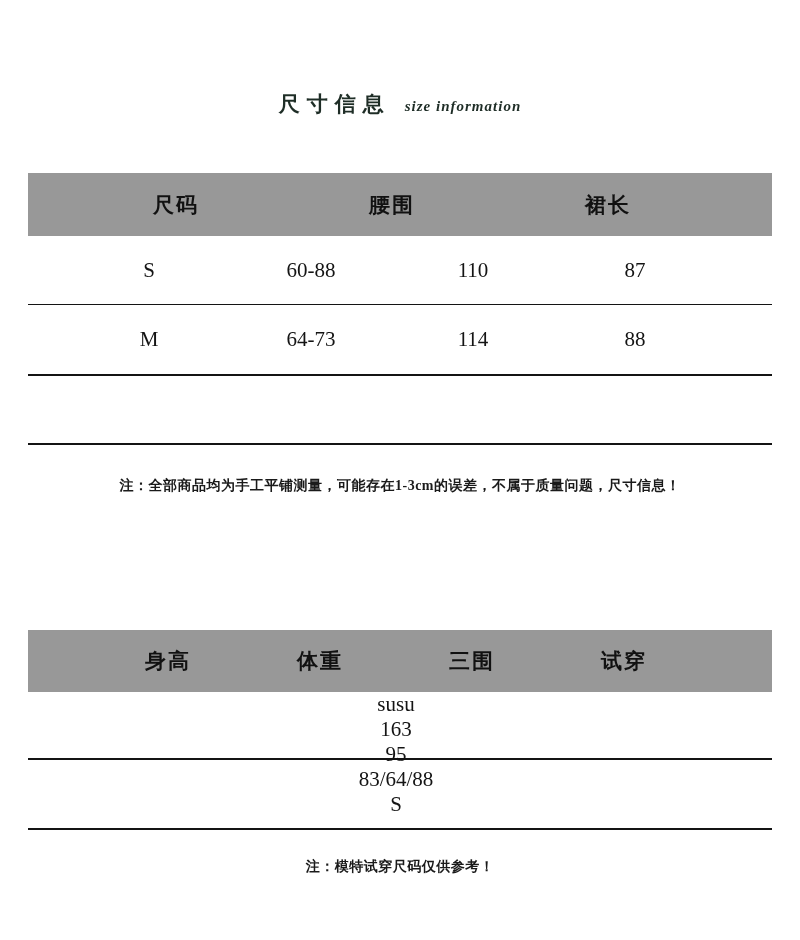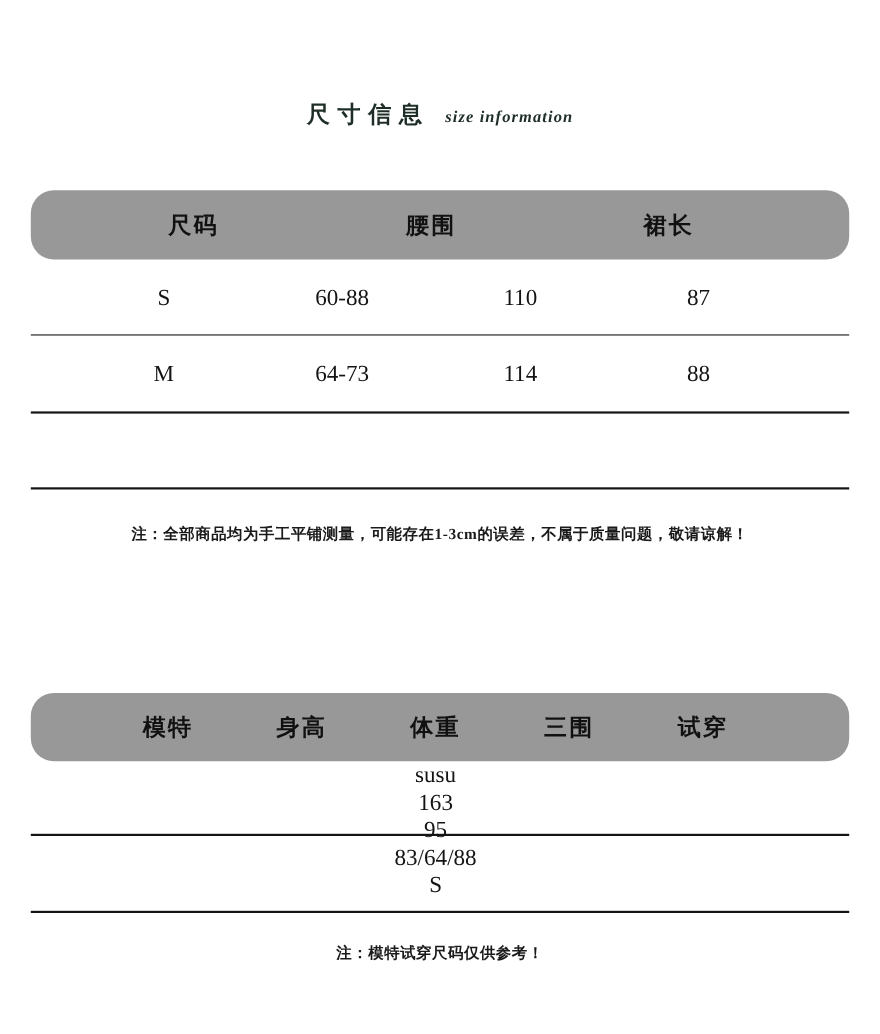--- a/index.html
+++ b/index.html
@@ -37,21 +37,20 @@
 
   
   .tbl { position: absolute; left: 28px; width: 744px; }
   .tbl-size  { top: 173px; }
   .tbl-model { top: 630px; }
 
   .band {
     background: #989898;
     display: flex;
     align-items: center;
-    border-radius: 21px;
   }
   .band-size  { height: 63px; padding: 0 56px 0 40px; }
   .band-model { height: 62px; padding: 0 72px 0 64px; }
 
   .row {
     display: flex;
     align-items: center;
   }
   .row-size  { height: 68px; padding: 0 56px 0 40px; }
   .row-size2 { height: 69px; padding: 0 56px 0 40px; }
@@ -124,25 +123,24 @@
       <div class="cell">64-73</div>
       <div class="cell">114</div>
       <div class="cell">88</div>
     </div>
 
     <div class="divider-thick"></div>
     <div class="spacer-size"></div>
     <div class="divider-thick"></div>
   </div>
 
-  <div class="note note-size">注：全部商品均为手工平铺测量，可能存在1-3cm的误差，不属于质量问题，敬请谅解！</div>
+  <div class="note note-size">注：全部商品均为手工平铺测量，可能存在1-3cm的误差，不属于质量问题，尺寸信息！</div>
 
   <div class="tbl tbl-model">
     <div class="band band-model">
-      <div class="hcell">模特</div>
       <div class="hcell">身高</div>
       <div class="hcell">体重</div>
       <div class="hcell">三围</div>
       <div class="hcell">试穿</div>
     </div>
 
     <div class="row row-model">
       <div class="cell">susu</div>
       <div class="cell">163</div>
       <div class="cell">95</div>

